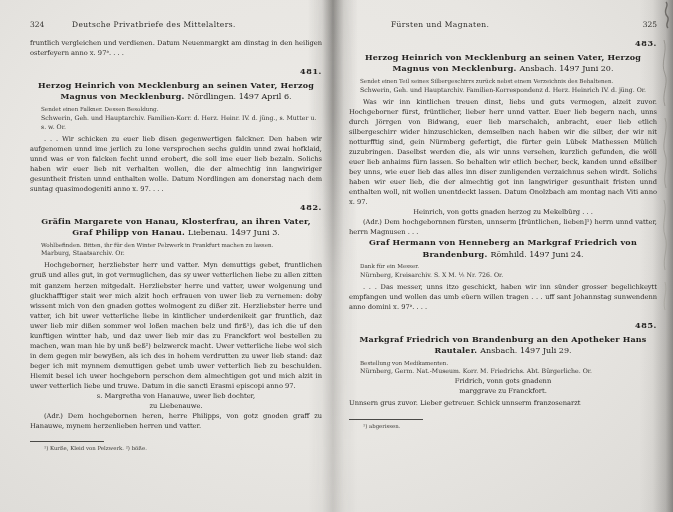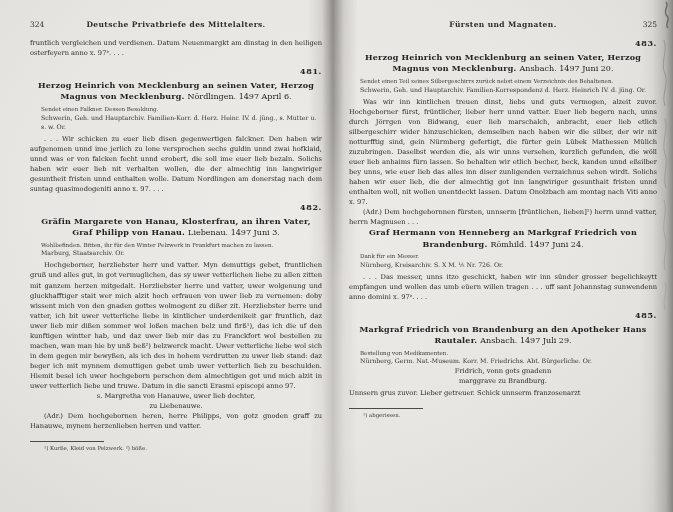--- a/index.html
+++ b/index.html
@@ -9,21 +9,21 @@
     font-family:"DejaVu Serif","Liberation Serif",serif;
     color:#2b2a27;
   }
   .page{position:absolute;top:20px;}
   .page-left{left:30px;width:292px;}
   .page-right{left:349px;width:308px;}
 
   .pghdr{display:flex;align-items:baseline;font-size:7.5px;margin-bottom:9px;color:#2f2e2b;}
   .pghdr .pgno{width:42px;}
   .pghdr .pgno.right{text-align:right;}
-  .pghdr .rtitle{flex:1;text-align:center;letter-spacing:0.4px;font-weight:bold;}
+  .pghdr .rtitle{flex:1;letter-spacing:0.4px;}
 
   .cont{font-size:6.7px;line-height:1.5;text-align:justify;}
 
   .entry-num{text-align:right;font-size:8px;font-weight:bold;letter-spacing:0.6px;margin:8px 0 4px;color:#232220;}
   .entry-title{text-align:center;font-size:8px;font-weight:bold;line-height:1.42;margin-bottom:3px;color:#232220;letter-spacing:0.2px;}
   .entry-title .rest{font-weight:normal;letter-spacing:0;margin-left:3px;}
   .regest{font-size:5.6px;line-height:1.4;margin-left:11px;color:#3a3935;}
   .source{font-size:6.2px;line-height:1.45;margin-left:11px;color:#33322f;}
   .bodytext{font-size:6.7px;line-height:1.5;text-align:justify;text-indent:14px;margin-top:2px;}
   .sig{text-align:center;font-size:6.7px;line-height:1.5;}
@@ -86,33 +86,34 @@
       <span class="pgno"></span>
       <span class="rtitle">Fürsten und Magnaten.</span>
       <span class="pgno right">325</span>
     </div>
 
     <div class="entry-num" style="margin-top:0">483.</div>
     <div class="entry-title"><span>Herzog Heinrich von Mecklenburg an seinen Vater, Herzog Magnus von Mecklenburg.</span><span class="rest">Ansbach. 1497 Juni 20.</span></div>
     <div class="regest">Sendet einen Teil seines Silbergeschirrs zurück nebst einem Verzeichnis des Behaltenen.</div>
     <div class="source">Schwerin, Geh. und Hauptarchiv. Familien-Korrespondenz d. Herz. Heinrich IV. d. jüng. Or.</div>
     <div class="bodytext">Was wir inn kintlichen treuen dinst, liebs und guts vermogen, alzeit zuvor. Hochgeborner fürst, früntlicher, lieber herr unnd vatter. Euer lieb begern nach, unns durch Jörrgen von Bidwang, euer lieb marschalch, anbracht, euer lieb etlich silbergeschirr wider hinzuschicken, demselben nach haben wir die silber, der wir nit notturfftig sind, gein Nürmberg gefertigt, die fürter gein Lübek Mathessen Mülich zuzubringen. Daselbst werden die, als wir unns versehen, kurzlich gefunden, die wöll euer lieb anhaims fürn lassen. So behalten wir etlich becher, beck, kanden unnd eßsilber bey unns, wie euer lieb das alles inn diser zunligenden verzaichnus sehen wirdt. Solichs haben wir euer lieb, die der almechtig got inn langwiriger gesunthait fristen unnd enthalten woll, nit wollen unentdeckt lassen. Datum Onolzbach am montag nach Viti anno x. 97.</div>
+    <div class="sig">Heinrich, von gotts gnaden herzog zu Mekelbürg . . .</div>
     <div class="adr">(Adr.) Dem hochgebornnen fürsten, unnserm [früntlichen, lieben]¹) herrn unnd vatter, herrn Magnusen . . .</div>
 
     <div class="entry-title"><span>Graf Hermann von Henneberg an Markgraf Friedrich von Brandenburg.</span><span class="rest">Römhild. 1497 Juni 24.</span></div>
     <div class="regest">Dank für ein Messer.</div>
     <div class="source">Nürnberg, Kreisarchiv. S. X M. ⅕ Nr. 726. Or.</div>
     <div class="bodytext">. . . Das messer, unns itzo geschickt, haben wir inn sünder grosser begelichkeytt empfangen und wollen das umb eüern willen tragen . . . uff sant Johannstag sunwendenn anno domini x. 97ᵃ. . . .</div>
 
     <div class="entry-num">485.</div>
     <div class="entry-title"><span>Markgraf Friedrich von Brandenburg an den Apotheker Hans Rautaler.</span><span class="rest">Ansbach. 1497 Juli 29.</span></div>
     <div class="regest">Bestellung von Medikamenten.</div>
     <div class="source">Nürnberg, Germ. Nat.-Museum. Korr. M. Friedrichs. Abt. Bürgerliche. Or.</div>
     <div class="sig">Fridrich, vonn gots gnadenn</div>
-    <div class="sig">marggrave zu Brandburg.</div>
+    <div class="sig">marggrave zu Franckfort.</div>
     <div class="bodytext" style="text-indent:0">Unnsern grus zuvor. Lieber getreuer. Schick unnserm franzosenarzt</div>
 
     <div class="fn-block">
       <hr class="fnrule">
       <div class="footnote">¹) abgerissen.</div>
     </div>
   </div>
 
   <div class="gutter-shadow"></div>
   <div class="edge-right"></div>

